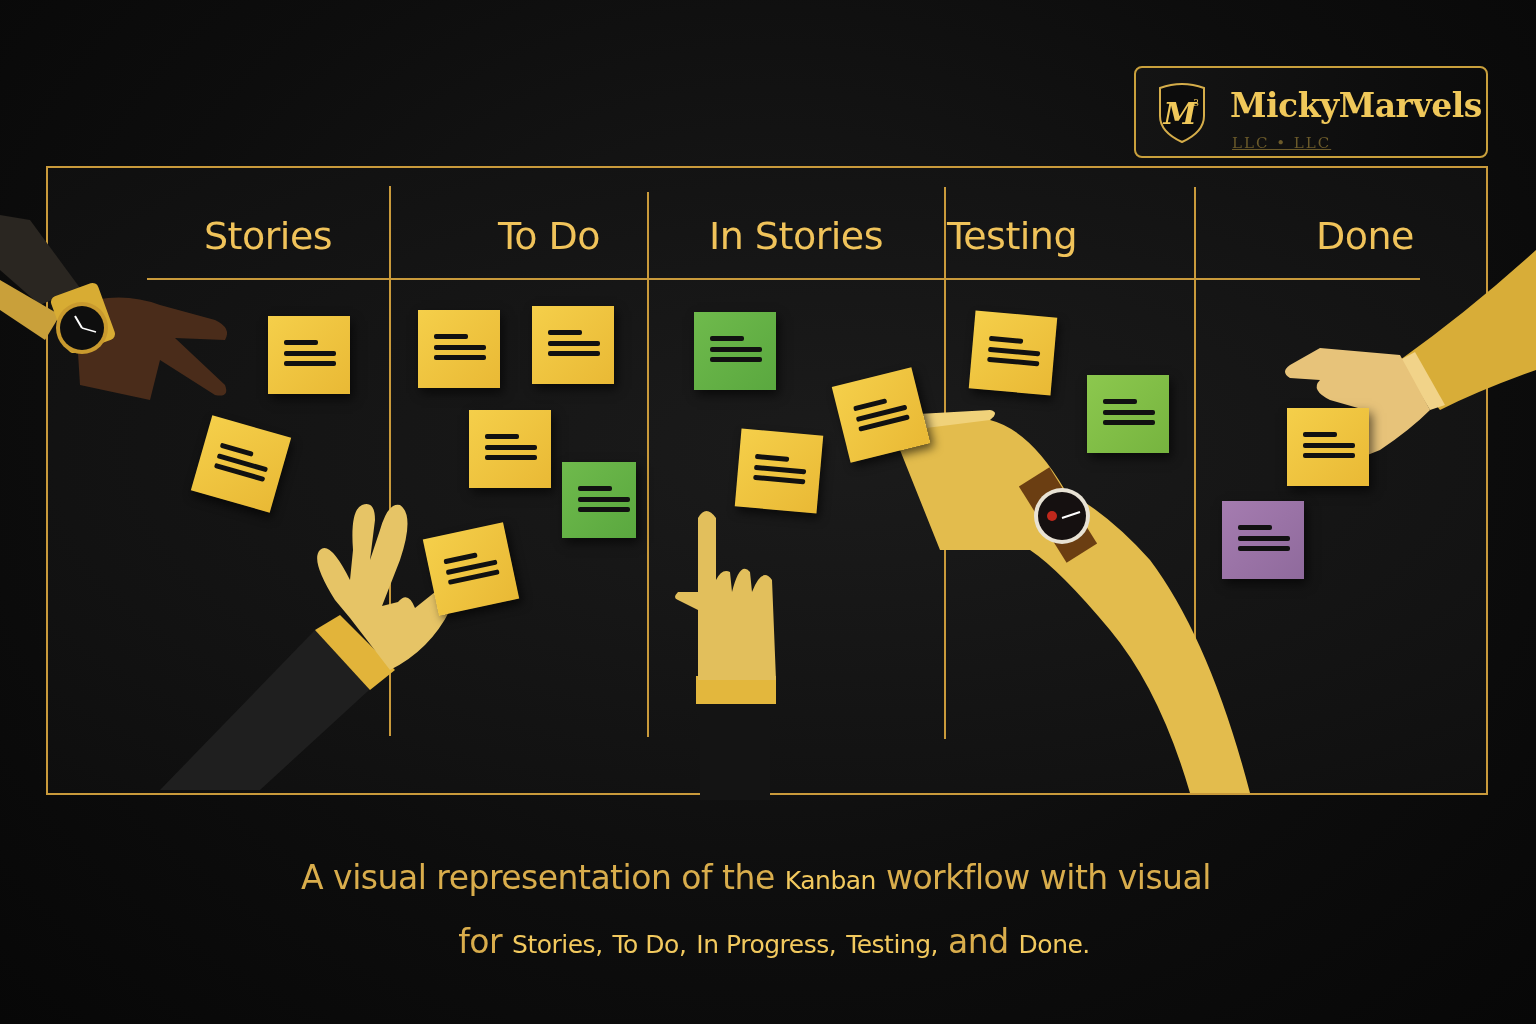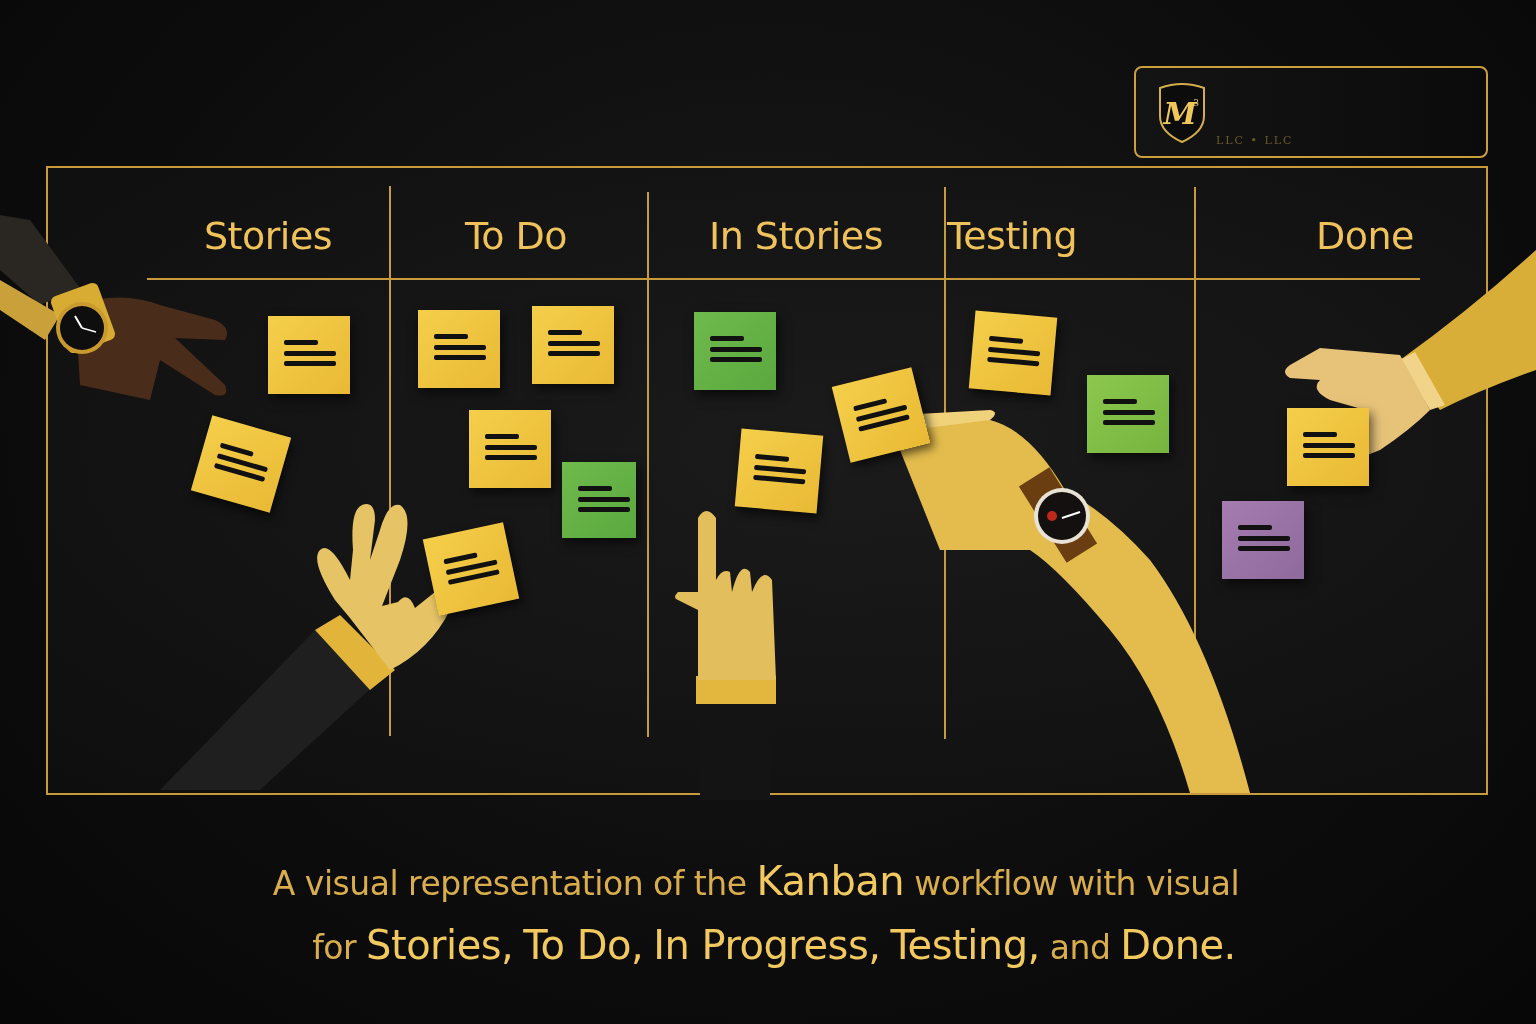--- a/index.html
+++ b/index.html
@@ -15,22 +15,22 @@
     background: linear-gradient(90deg,#141414,#0b0b0b);
   }
   .shield {
     position:absolute; left:20px; top:14px; width:52px; height:62px;
   }
   .logo-name {
     position:absolute; left:94px; top:18px; font-family:"DejaVu Serif", serif;
     font-size:33px; font-weight:bold; color:#f0c85a; letter-spacing:-0.5px;
   }
   .logo-sub {
-    position:absolute; left:80px; top:66px; font-family:"DejaVu Serif", serif;
-    font-size:11px; color:#6b5a2a; letter-spacing:2px;
+    position:absolute; left:96px; top:66px; font-family:"DejaVu Serif", serif;
+    font-size:15px; color:#6b5a2a; letter-spacing:2px;text-decoration:underline;
   }
   
   .board {
     position:absolute; left:46px; top:166px; width:1442px; height:629px;
     border:2px solid #c99a3b; box-sizing:border-box;
     background: radial-gradient(ellipse at 55% 45%, #1b1b1b 0%, #121212 70%, #0e0e0e 100%);
   }
   .col-head {
     position:absolute; top:214px; font-size:38px; color:#f0c35a;
     font-family:"DejaVu Sans", sans-serif; white-space:nowrap;
@@ -48,46 +48,47 @@
   .note .l3 { top:45px; width:52px; }
   .yellow { background: linear-gradient(135deg,#f5cf4a,#e9b935); }
   .green { background: linear-gradient(135deg,#6fba4c,#5aa83f); }
   .lime { background: linear-gradient(135deg,#8cc84e,#76b43f); }
   .purple { background: linear-gradient(135deg,#a57cb0,#8f6a9c); }
   
   .caption {
     position:absolute; left:0; width:1536px; text-align:center; color:#d9ad4c;
     font-family:"DejaVu Sans", sans-serif; font-size:33px; letter-spacing:-0.5px;
   }
-  .caption .hl { color:#f2c95e; font-size:40px; }
+  .caption .hl { color:#f2c95e; font-size:25px; }
   svg { position:absolute; overflow:visible; }
 </style>
 </head>
 <body>
 
 <div class="logo">
   <svg class="shield" width="52" height="62" viewBox="0 0 52 62">
     <path d="M4 6 Q26 -2 48 6 L48 34 Q48 50 26 60 Q4 50 4 34 Z" fill="#0c0c0c" stroke="#d5ad4a" stroke-width="2"></path>
     <text x="24" y="42" text-anchor="middle" font-family="DejaVu Serif, serif" font-style="italic" font-weight="bold" font-size="30" fill="#f0c85a">M</text>
     <text x="40" y="24" text-anchor="middle" font-family="DejaVu Serif, serif" font-size="9" fill="#f0c85a">3</text>
   </svg>
+  <div class="logo-name">MickyMarvels</div>
   <div class="logo-sub">LLC • LLC</div>
 </div>
 
 <div class="board"></div>
 
 <div class="divider" style="left:389px; top:186px; height:550px;"></div>
 <div class="divider" style="left:647px; top:192px; height:545px;"></div>
 <div class="divider" style="left:944px; top:187px; height:552px;"></div>
 <div class="divider" style="left:1194px; top:187px; height:552px;"></div>
 
 <div class="hline" style="left:147px; top:278px; width:1273px;"></div>
 
 <div class="col-head" style="left:268px;text-align:right;">Stories</div>
-<div class="col-head" style="left:516px;">To Do</div>
+<div class="col-head" style="left:549px;">To Do</div>
 <div class="col-head" style="left:796px;">In Stories</div>
 <div class="col-head" style="left:1012px;">Testing</div>
 <div class="col-head" style="left:1365px;">Done</div>
 
 <svg style="left:0; top:210px;" width="260" height="200" viewBox="0 0 260 200">
   <polygon points="0,5 0,60 40,95 80,78 30,10" fill="#2a2621"></polygon>
   <polygon points="0,70 0,100 45,130 60,105" fill="#c9a03a"></polygon>
   <path d="M75,95 Q120,80 160,95 L215,110 Q232,118 225,130 L175,128 L225,175 Q230,188 215,185 L160,150 L150,190 L80,175 Z" fill="#4a2c1a"></path>
   <rect x="58" y="78" width="50" height="60" rx="6" fill="#d8ac33" transform="rotate(-20 83 108)"></rect>
   <circle cx="82" cy="118" r="26" fill="#c99a2e"></circle>

